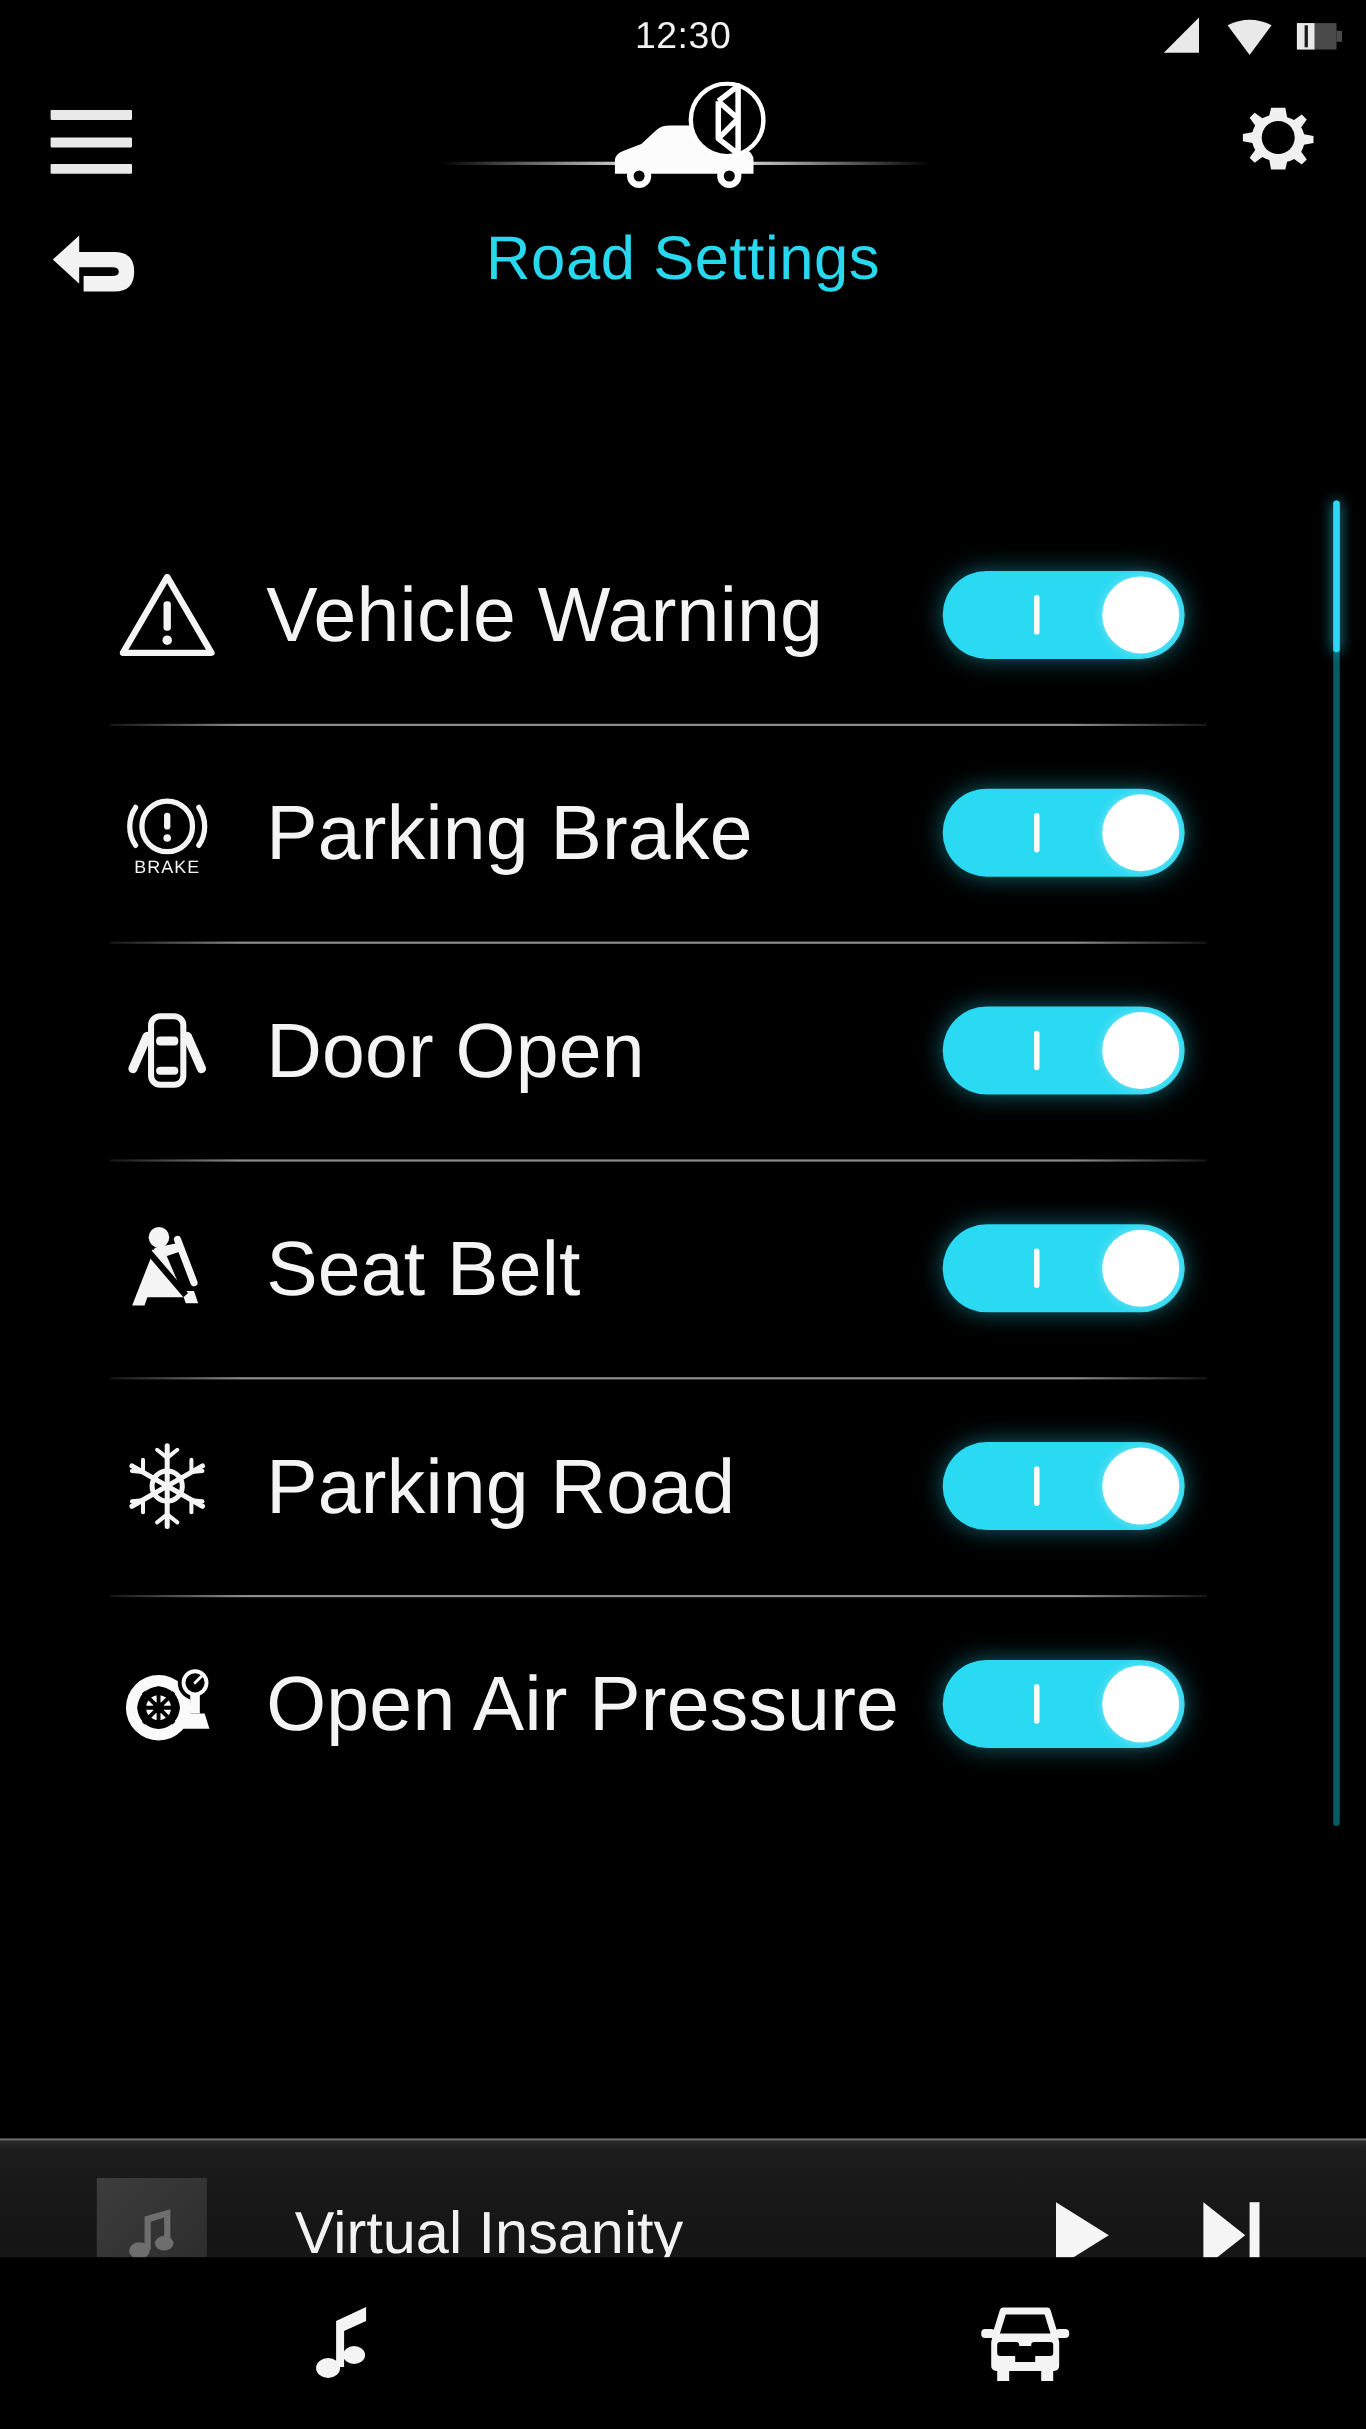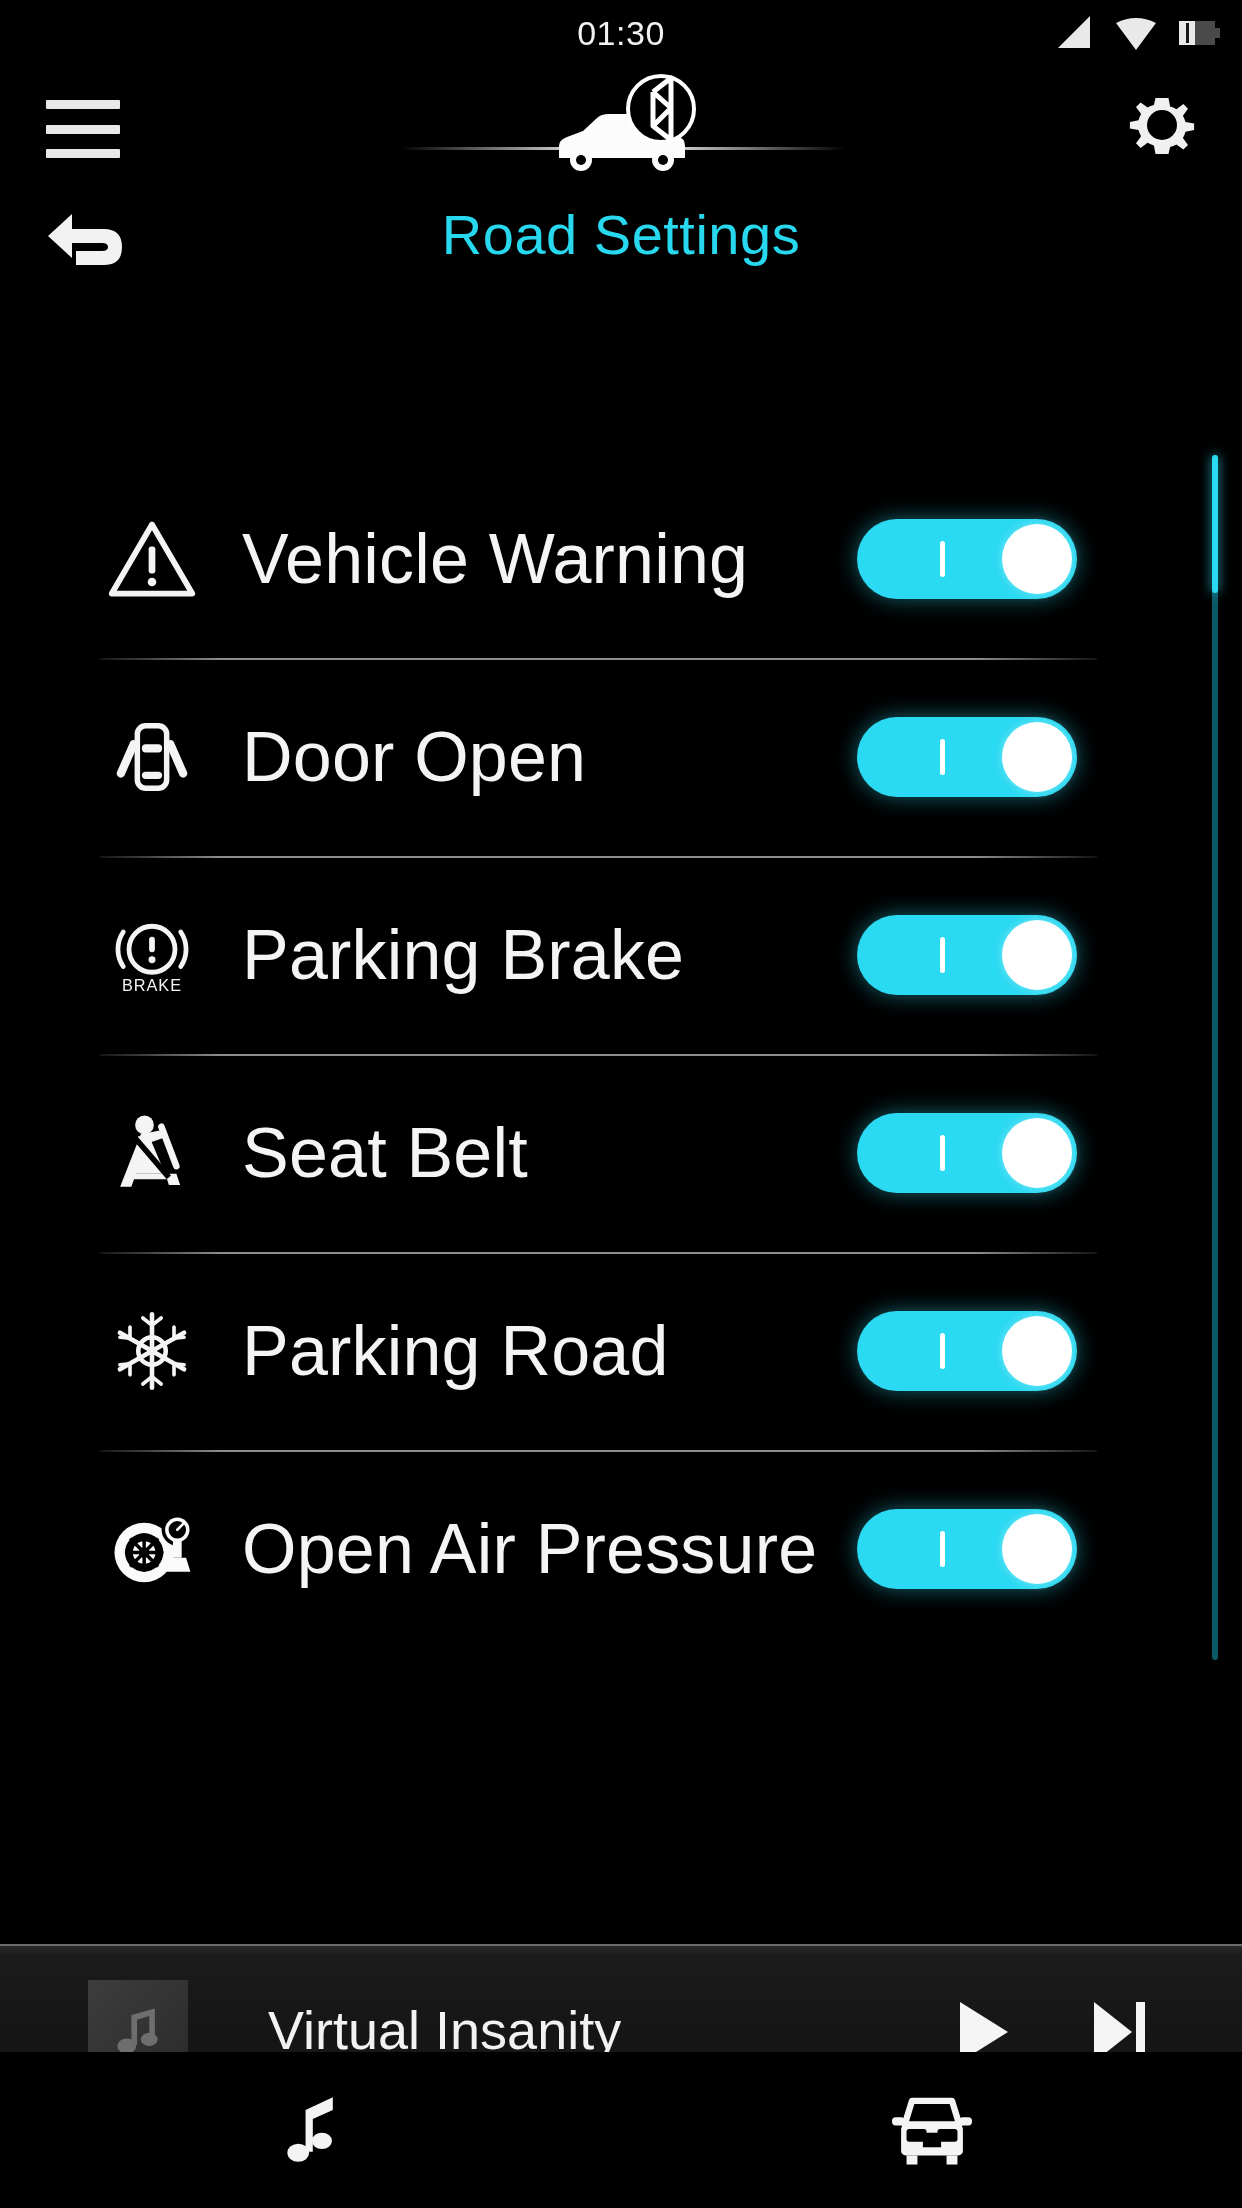--- a/index.html
+++ b/index.html
@@ -154,21 +154,21 @@
   .navitem{
     flex:1 1 50%;
     display:flex; align-items:center; justify-content:center;
     height:156px;
   }
 </style>
 </head>
 <body>
 
 <div class="statusbar">
-  <div class="clock">01:30</div>
+  <div class="clock">12:30</div>
   <div class="status-icons">
     <svg class="ic-signal" viewBox="0 0 40 38">
       <polygon points="36,2 36,34 4,34" fill="#e9e9e9"></polygon>
     </svg>
     <svg class="ic-wifi" viewBox="0 0 44 38">
       <path d="M2 9 Q22 -1 42 9 L22 36 Z" fill="#e9e9e9"></path>
     </svg>
     <svg class="ic-batt" viewBox="0 0 44 28">
       <rect x="1" y="2" width="36" height="24" fill="#4a4a4a"></rect>
       <rect x="1" y="2" width="16" height="24" fill="#e9e9e9"></rect>
@@ -237,49 +237,49 @@
     <div class="sw-holder">
       <div class="toggle">
         <div class="bar"></div>
         <div class="knob"></div>
       </div>
     </div>
   </div>
 
   <div class="row">
     <div class="ico">
-      <svg viewBox="0 0 96 96" width="88" height="88">
-        <rect x="32" y="14" width="32" height="68" rx="9" fill="none" stroke="#f4f4f4" stroke-width="6"></rect>
-        <rect x="37" y="34" width="22" height="9" rx="4" fill="#f4f4f4"></rect>
-        <rect x="37" y="64" width="22" height="8" rx="4" fill="#f4f4f4"></rect>
-        <path d="M28 34 L14 66" stroke="#f4f4f4" stroke-width="9" stroke-linecap="round" fill="none"></path>
-        <path d="M68 34 L82 66" stroke="#f4f4f4" stroke-width="9" stroke-linecap="round" fill="none"></path>
-      </svg>
-    </div>
-    <div class="label">Door Open</div>
-    <div class="sw-holder">
-      <div class="toggle">
-        <div class="bar"></div>
-        <div class="knob"></div>
-      </div>
-    </div>
-  </div>
-
-  <div class="row">
-    <div class="ico">
       <svg viewBox="0 0 96 96" width="92" height="92">
         <circle cx="48" cy="42" r="24" fill="none" stroke="#f4f4f4" stroke-width="5"></circle>
         <rect x="45" y="29" width="6" height="16" rx="3" fill="#f4f4f4"></rect>
         <circle cx="48" cy="53" r="3.6" fill="#f4f4f4"></circle>
         <path d="M18 24 A32 32 0 0 0 18 60" fill="none" stroke="#f4f4f4" stroke-width="5" stroke-linecap="round"></path>
         <path d="M78 24 A32 32 0 0 1 78 60" fill="none" stroke="#f4f4f4" stroke-width="5" stroke-linecap="round"></path>
         <text x="48" y="86" font-family="Liberation Sans, sans-serif" font-size="17" fill="#f4f4f4" text-anchor="middle" letter-spacing="1">BRAKE</text>
       </svg>
     </div>
     <div class="label">Parking Brake</div>
+    <div class="sw-holder">
+      <div class="toggle">
+        <div class="bar"></div>
+        <div class="knob"></div>
+      </div>
+    </div>
+  </div>
+
+  <div class="row">
+    <div class="ico">
+      <svg viewBox="0 0 96 96" width="88" height="88">
+        <rect x="32" y="14" width="32" height="68" rx="9" fill="none" stroke="#f4f4f4" stroke-width="6"></rect>
+        <rect x="37" y="34" width="22" height="9" rx="4" fill="#f4f4f4"></rect>
+        <rect x="37" y="64" width="22" height="8" rx="4" fill="#f4f4f4"></rect>
+        <path d="M28 34 L14 66" stroke="#f4f4f4" stroke-width="9" stroke-linecap="round" fill="none"></path>
+        <path d="M68 34 L82 66" stroke="#f4f4f4" stroke-width="9" stroke-linecap="round" fill="none"></path>
+      </svg>
+    </div>
+    <div class="label">Door Open</div>
     <div class="sw-holder">
       <div class="toggle">
         <div class="bar"></div>
         <div class="knob"></div>
       </div>
     </div>
   </div>
 
   <div class="row">
     <div class="ico">

